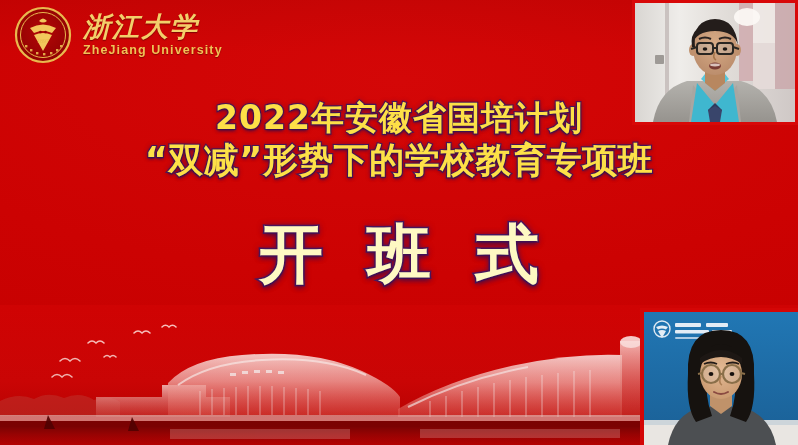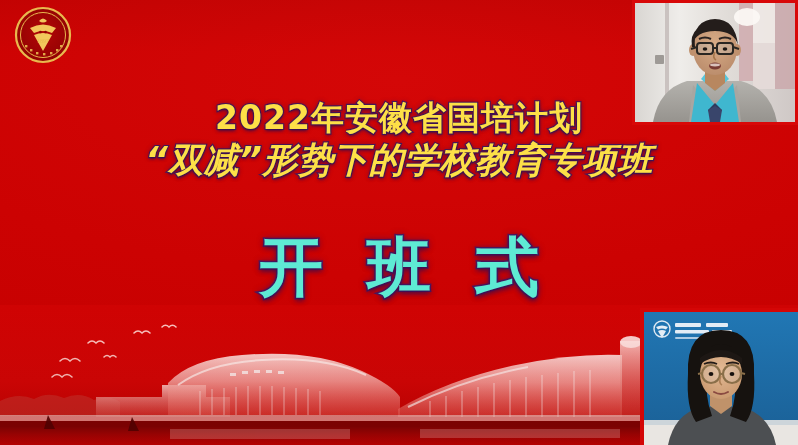--- a/index.html
+++ b/index.html
@@ -71,29 +71,29 @@
     font-weight:bold;
     color:#fde047;
     line-height:1.12;
     -webkit-text-stroke:2.2px #4a1a5c;
     paint-order:stroke fill;
     text-shadow:
       0 0 5px rgba(60,15,80,.85),
       0 2px 3px rgba(50,10,70,.7);
   }
   .title-1{font-size:33px;letter-spacing:1px;}
-  .title-2{font-size:35px;letter-spacing:0.5px;margin-top:4px;font-style:italic;}
+  .title-2{font-size:35px;letter-spacing:0.5px;margin-top:4px;}
 
   .headline{
-    position:absolute;left:0;right:0;top:234px;
+    position:absolute;left:0;right:0;top:226px;
     text-align:center;
-    font-family:Liberation Sans, sans-serif;
+    font-family:Liberation Mono, monospace;
     font-weight:bold;
     font-size:64px;
-    color:#5eead4;
+    color:#fef9c3;
     letter-spacing:44px;
     text-indent:44px;
     line-height:1.05;
     -webkit-text-stroke:3px #4d1a60;
     paint-order:stroke fill;
     text-shadow:
       0 0 7px rgba(70,15,90,.9),
       0 3px 5px rgba(50,10,70,.75);
     pointer-events:none;
   }
@@ -267,20 +267,24 @@
           <rect x="18" y="45" width="2.4" height="2.4"></rect>
           <rect x="24" y="48" width="2.4" height="2.4"></rect>
           <rect x="31" y="49" width="2.4" height="2.4"></rect>
           <rect x="38" y="48" width="2.4" height="2.4"></rect>
           <rect x="44" y="45" width="2.4" height="2.4"></rect>
           <rect x="48" y="41" width="2.4" height="2.4"></rect>
         </g>
         <text x="31" y="39" text-anchor="middle" font-size="6" fill="#e9b94e" font-family="'Liberation Serif',serif">1897</text>
       </svg>
     </div>
+    <div class="logo-words">
+      <div class="logo-cn">浙江大学</div>
+      <div class="logo-en">ZheJiang University</div>
+    </div>
   </div>
 
   <div class="title-wrap">
     <div class="title-line title-1">2022年安徽省国培计划</div>
     <div class="title-line title-2">“双减”形势下的学校教育专项班</div>
   </div>
 
   <div class="headline">开班式</div>
 
   <div class="vid vid-top">

